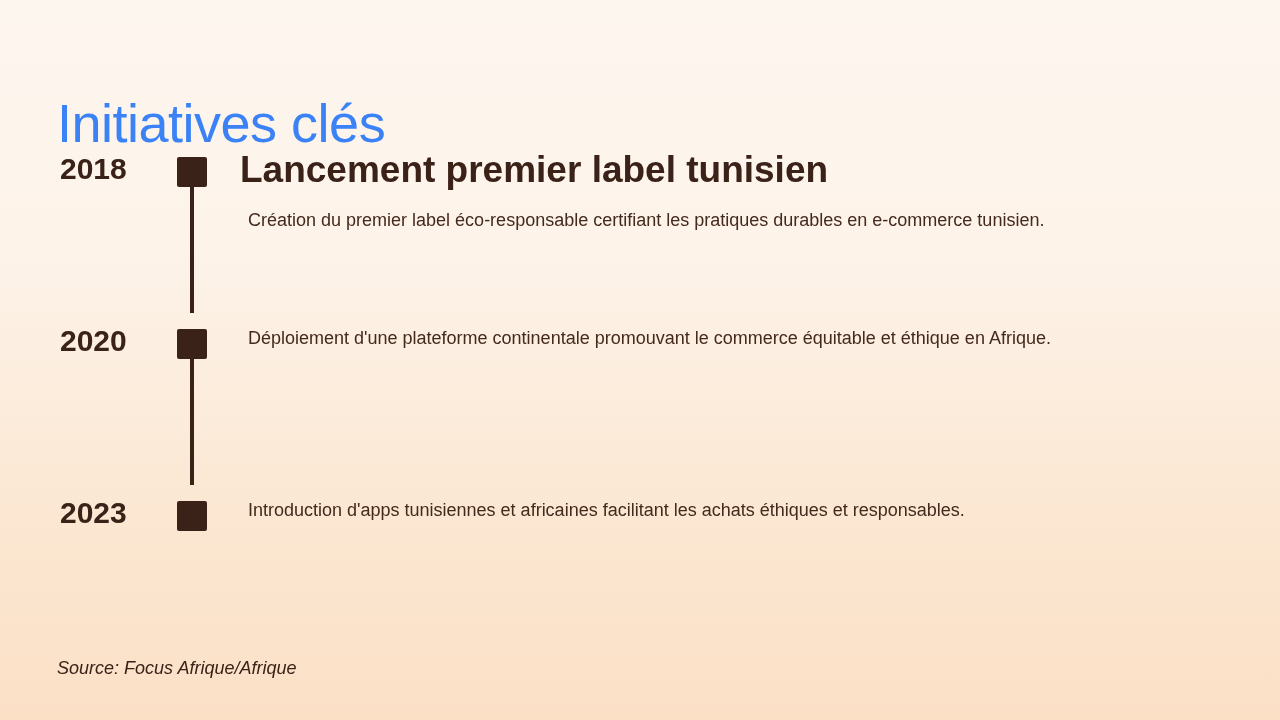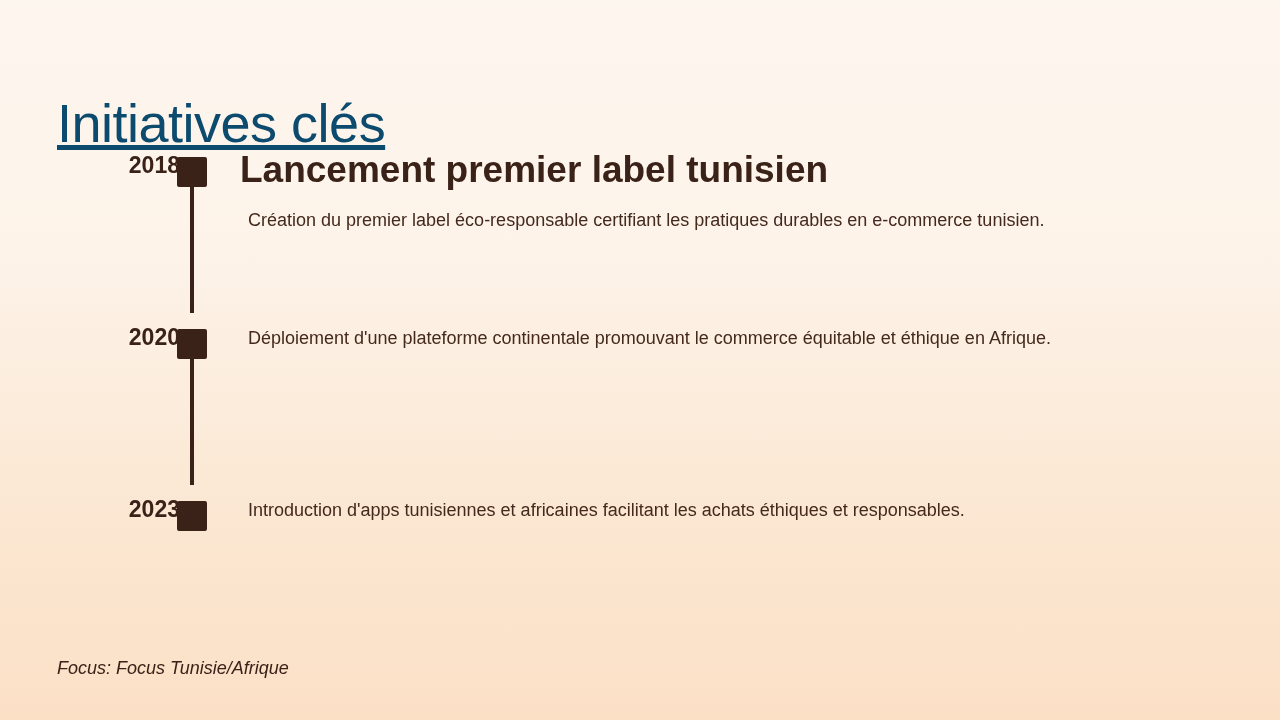--- a/index.html
+++ b/index.html
@@ -18,46 +18,45 @@
     width: 1280px;
     height: 720px;
     box-sizing: border-box;
   }
   .slide-title {
     position: absolute;
     left: 57px;
     top: 56px;
     font-size: 54px;
     font-weight: 400;
-    color: #0c4a6e;
+    color: #3b82f6;
     letter-spacing: -0.5px;
     line-height: 1.15;
-    text-decoration: underline;
   }
   .timeline {
     position: absolute;
     left: 0;
     top: 140px;
     width: 1280px;
   }
   .tl-item {
     position: relative;
     height: 172px;
   }
   .tl-item.last {
     height: 120px;
     padding-left: 48px;
   }
   .tl-year {
     position: absolute;
     left: 60px;
     top: 12px;
     width: 120px;
-    text-align: right;
-    font-size: 23px;
+    text-align: left;
+    font-size: 30px;
     font-weight: bold;
     color: #3a2218;
   }
   .tl-marker {
     position: absolute;
     left: 177px;
     top: 17px;
     width: 30px;
     height: 30px;
     background: #3a2218;
@@ -132,15 +131,15 @@
       <div class="tl-year">2023</div>
       <div class="tl-marker"></div>
 
       <div class="tl-body">
         <div class="tl-desc">Introduction d'apps tunisiennes et africaines facilitant les achats éthiques et responsables.</div>
       </div>
     </div>
 
   </div>
 
-  <div class="source">Focus: Focus Tunisie/Afrique</div>
+  <div class="source">Source: Focus Afrique/Afrique</div>
 
 </div>
 
 </body></html>

